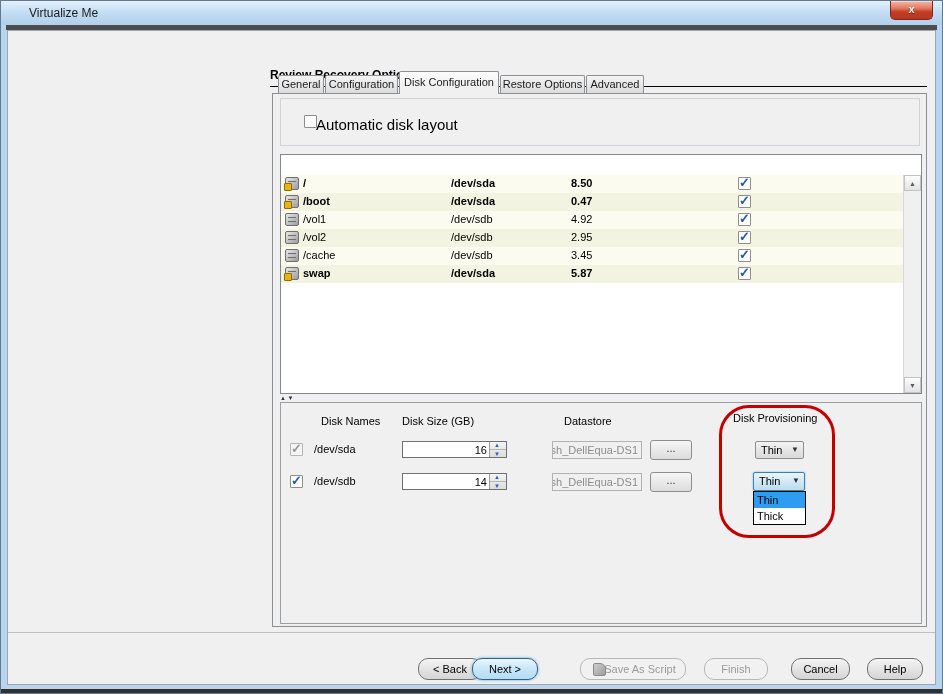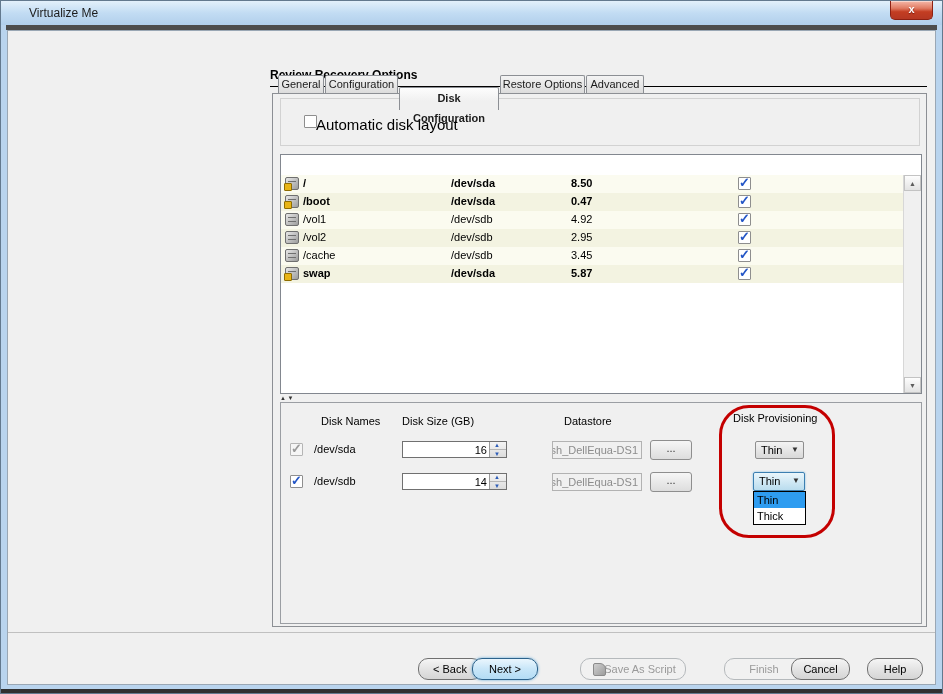--- a/index.html
+++ b/index.html
@@ -28,22 +28,22 @@
   .step{position:absolute;left:12px;font-size:11px;color:#000;text-decoration:underline;cursor:pointer;}
   .step.current{font-weight:bold;text-decoration:none;cursor:default;}
   
   .heading{position:absolute;left:262px;top:37px;font-size:12px;font-weight:bold;color:#000;}
   .heading-rule{position:absolute;left:262px;width:657px;top:55px;height:1px;background:#000;}
   
   .tab{position:absolute;top:44px;height:18px;box-sizing:border-box;
     border:1px solid #8c8f94;border-bottom:none;border-radius:2px 2px 0 0;
     background:linear-gradient(#f4f4f4,#dcdcdc);font-size:11px;text-align:center;
     line-height:17px;color:#1b1b1b;cursor:pointer;z-index:2;}
-  .tab.active{top:56px;height:23px;line-height:20px;z-index:4;
-    background:linear-gradient(#fdfdfd,#f0f0f0 60%);font-weight:bold;}
+  .tab.active{top:40px;height:23px;line-height:20px;z-index:4;
+    background:linear-gradient(#fdfdfd,#f0f0f0 60%);}
   
   .tabpage{position:absolute;left:264px;top:62px;width:655px;height:534px;background:#f0f0f0;
     border:1px solid #8c8f94;box-sizing:border-box;z-index:1;}
   .autopanel{position:absolute;left:7px;top:4px;width:640px;height:48px;
     border:1px solid #d2d2d2;box-sizing:border-box;background:#f0f0f0;}
   
   .chk{position:absolute;width:13px;height:13px;background:#fff;border:1px solid #8e8e8e;
     box-sizing:border-box;border-radius:1px;}
   .chk .mark{position:absolute;left:0px;top:-3px;font-size:13px;font-weight:bold;color:#2456c6;}
   .chk.gray .mark{color:#9a9a9a;}
@@ -264,19 +264,19 @@
       </div>
     </div>
 
     <div class="footer-rule"></div>
     <div class="btn" style="left:410px;width:64px">&lt; Back</div>
     <div class="btn default" style="left:464px;width:66px">Next &gt;</div>
     <div class="btn disabled" style="left:572px;width:106px;padding-left:14px">
       <span class="script-icon"></span>
       <span>Save As Script</span>
     </div>
-    <div class="btn disabled" style="left:716px;width:80px">Finish</div>
+    <div class="btn disabled" style="left:696px;width:64px">Finish</div>
     <div class="btn" style="left:783px;width:59px">Cancel</div>
     <div class="btn" style="left:859px;width:56px">Help</div>
   </div>
 
   <div class="bottom-strip"></div>
 </div>
 
 </body></html>

